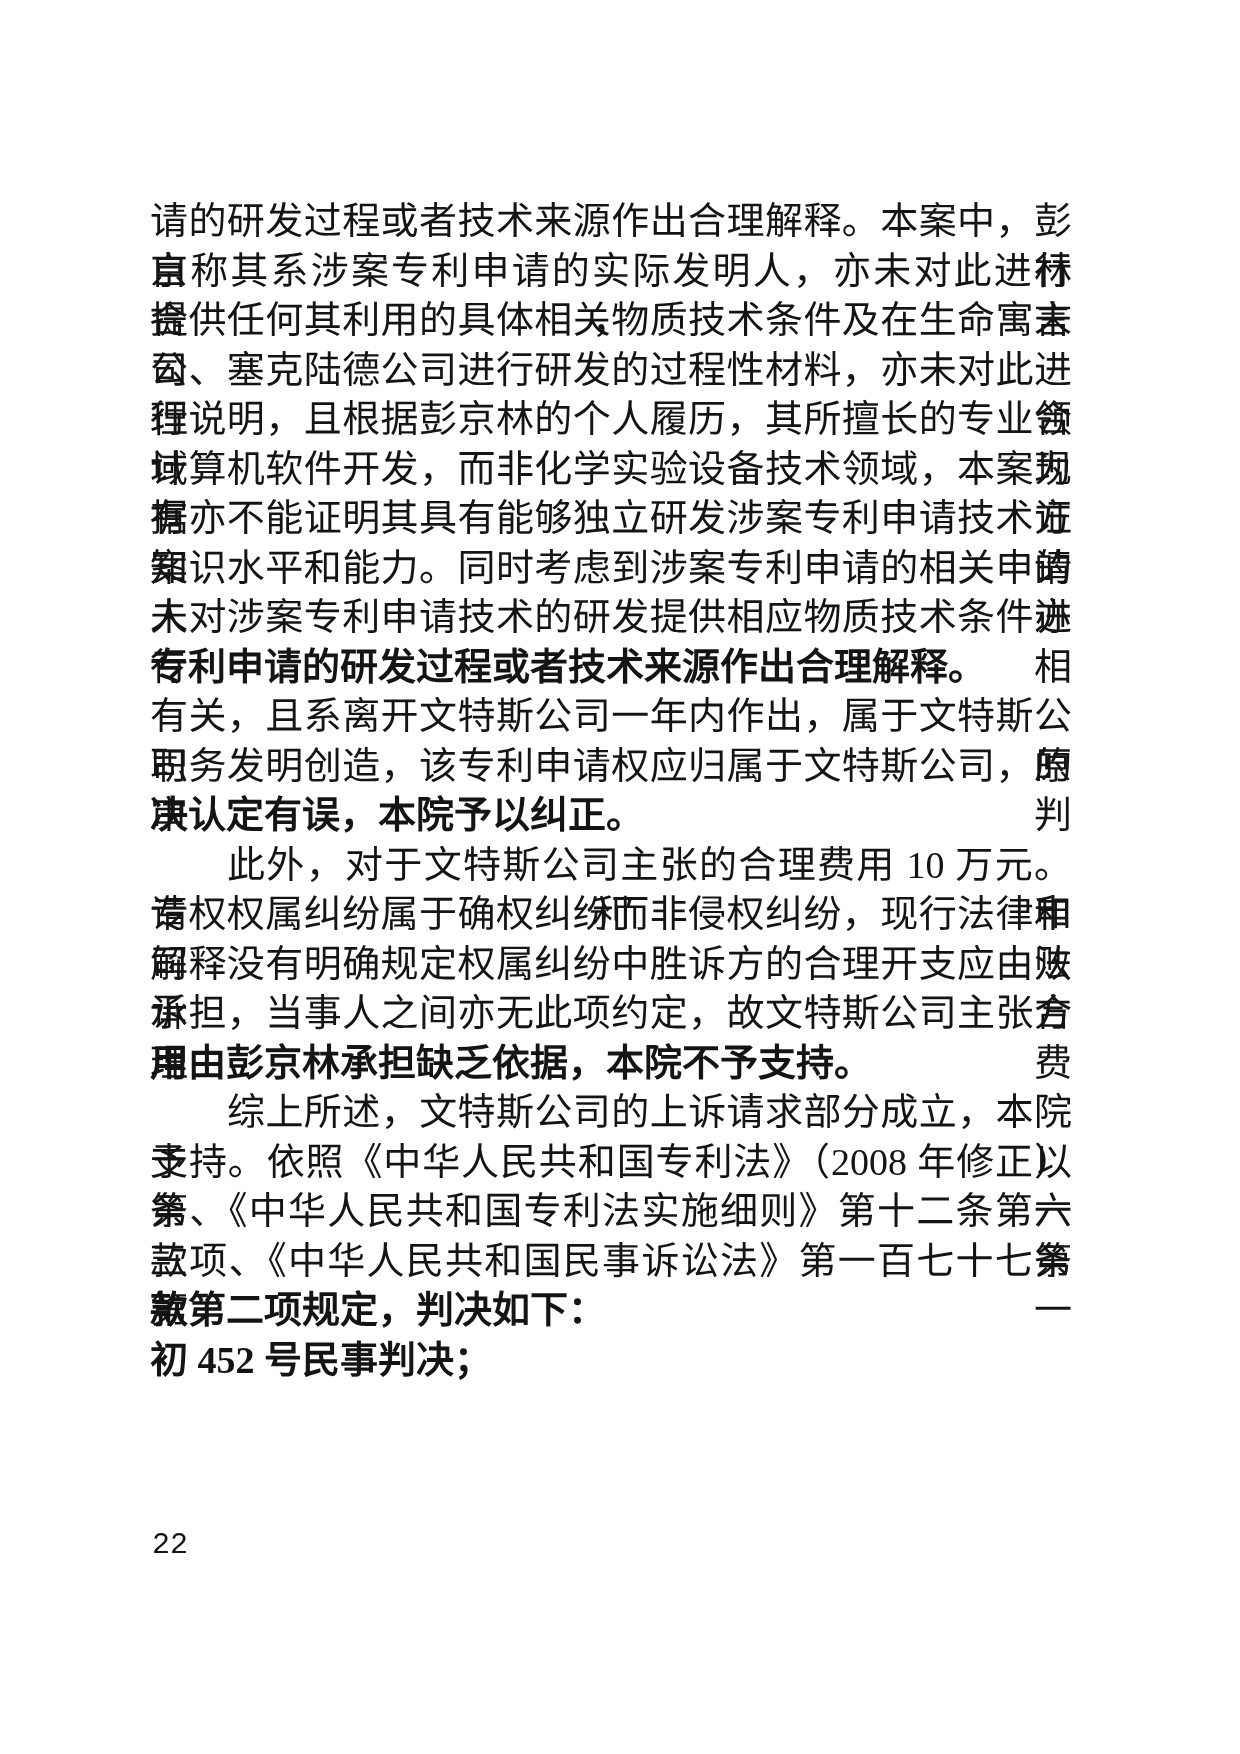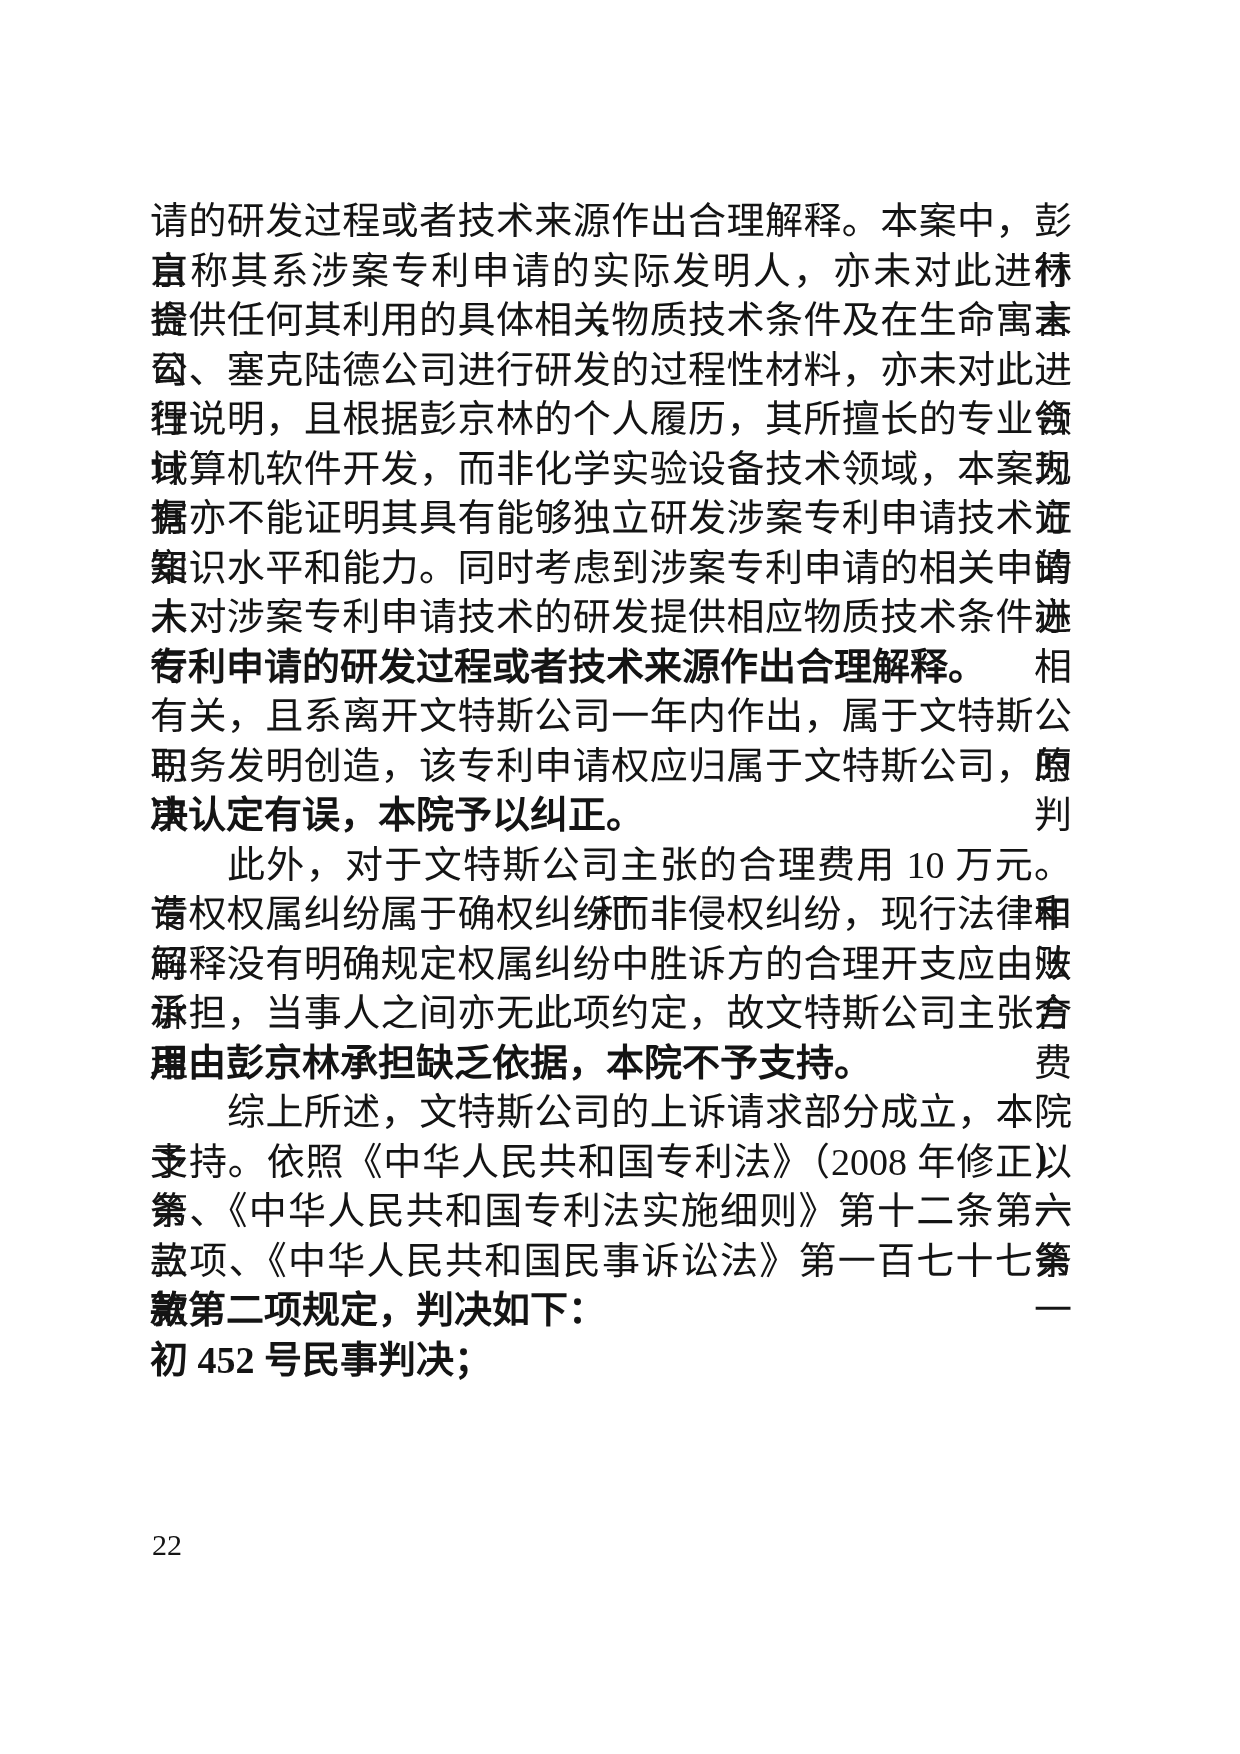--- a/index.html
+++ b/index.html
@@ -48,20 +48,21 @@
   .line.indent {
     text-indent: 77px;
   }
   .page-number {
     position: absolute;
     left: 152px;
     top: 1528px;
     font-size: 30px;
     line-height: 34px;
     color: #141414;
+    font-family: Liberation Mono, monospace;
   }
 </style>
 </head>
 <body style="background: rgb(255, 255, 255); color: rgb(20, 20, 20);">
 
 <div class="page">
   <div class="body-text" id="text-block">
       <div class="line">请的研发过程或者技术来源作出合理解释。本案中，彭京林</div>
       <div class="line">自称其系涉案专利申请的实际发明人，亦未对此进行合，未</div>
       <div class="line">提供任何其利用的具体相关物质技术条件及在生命寓言公</div>

